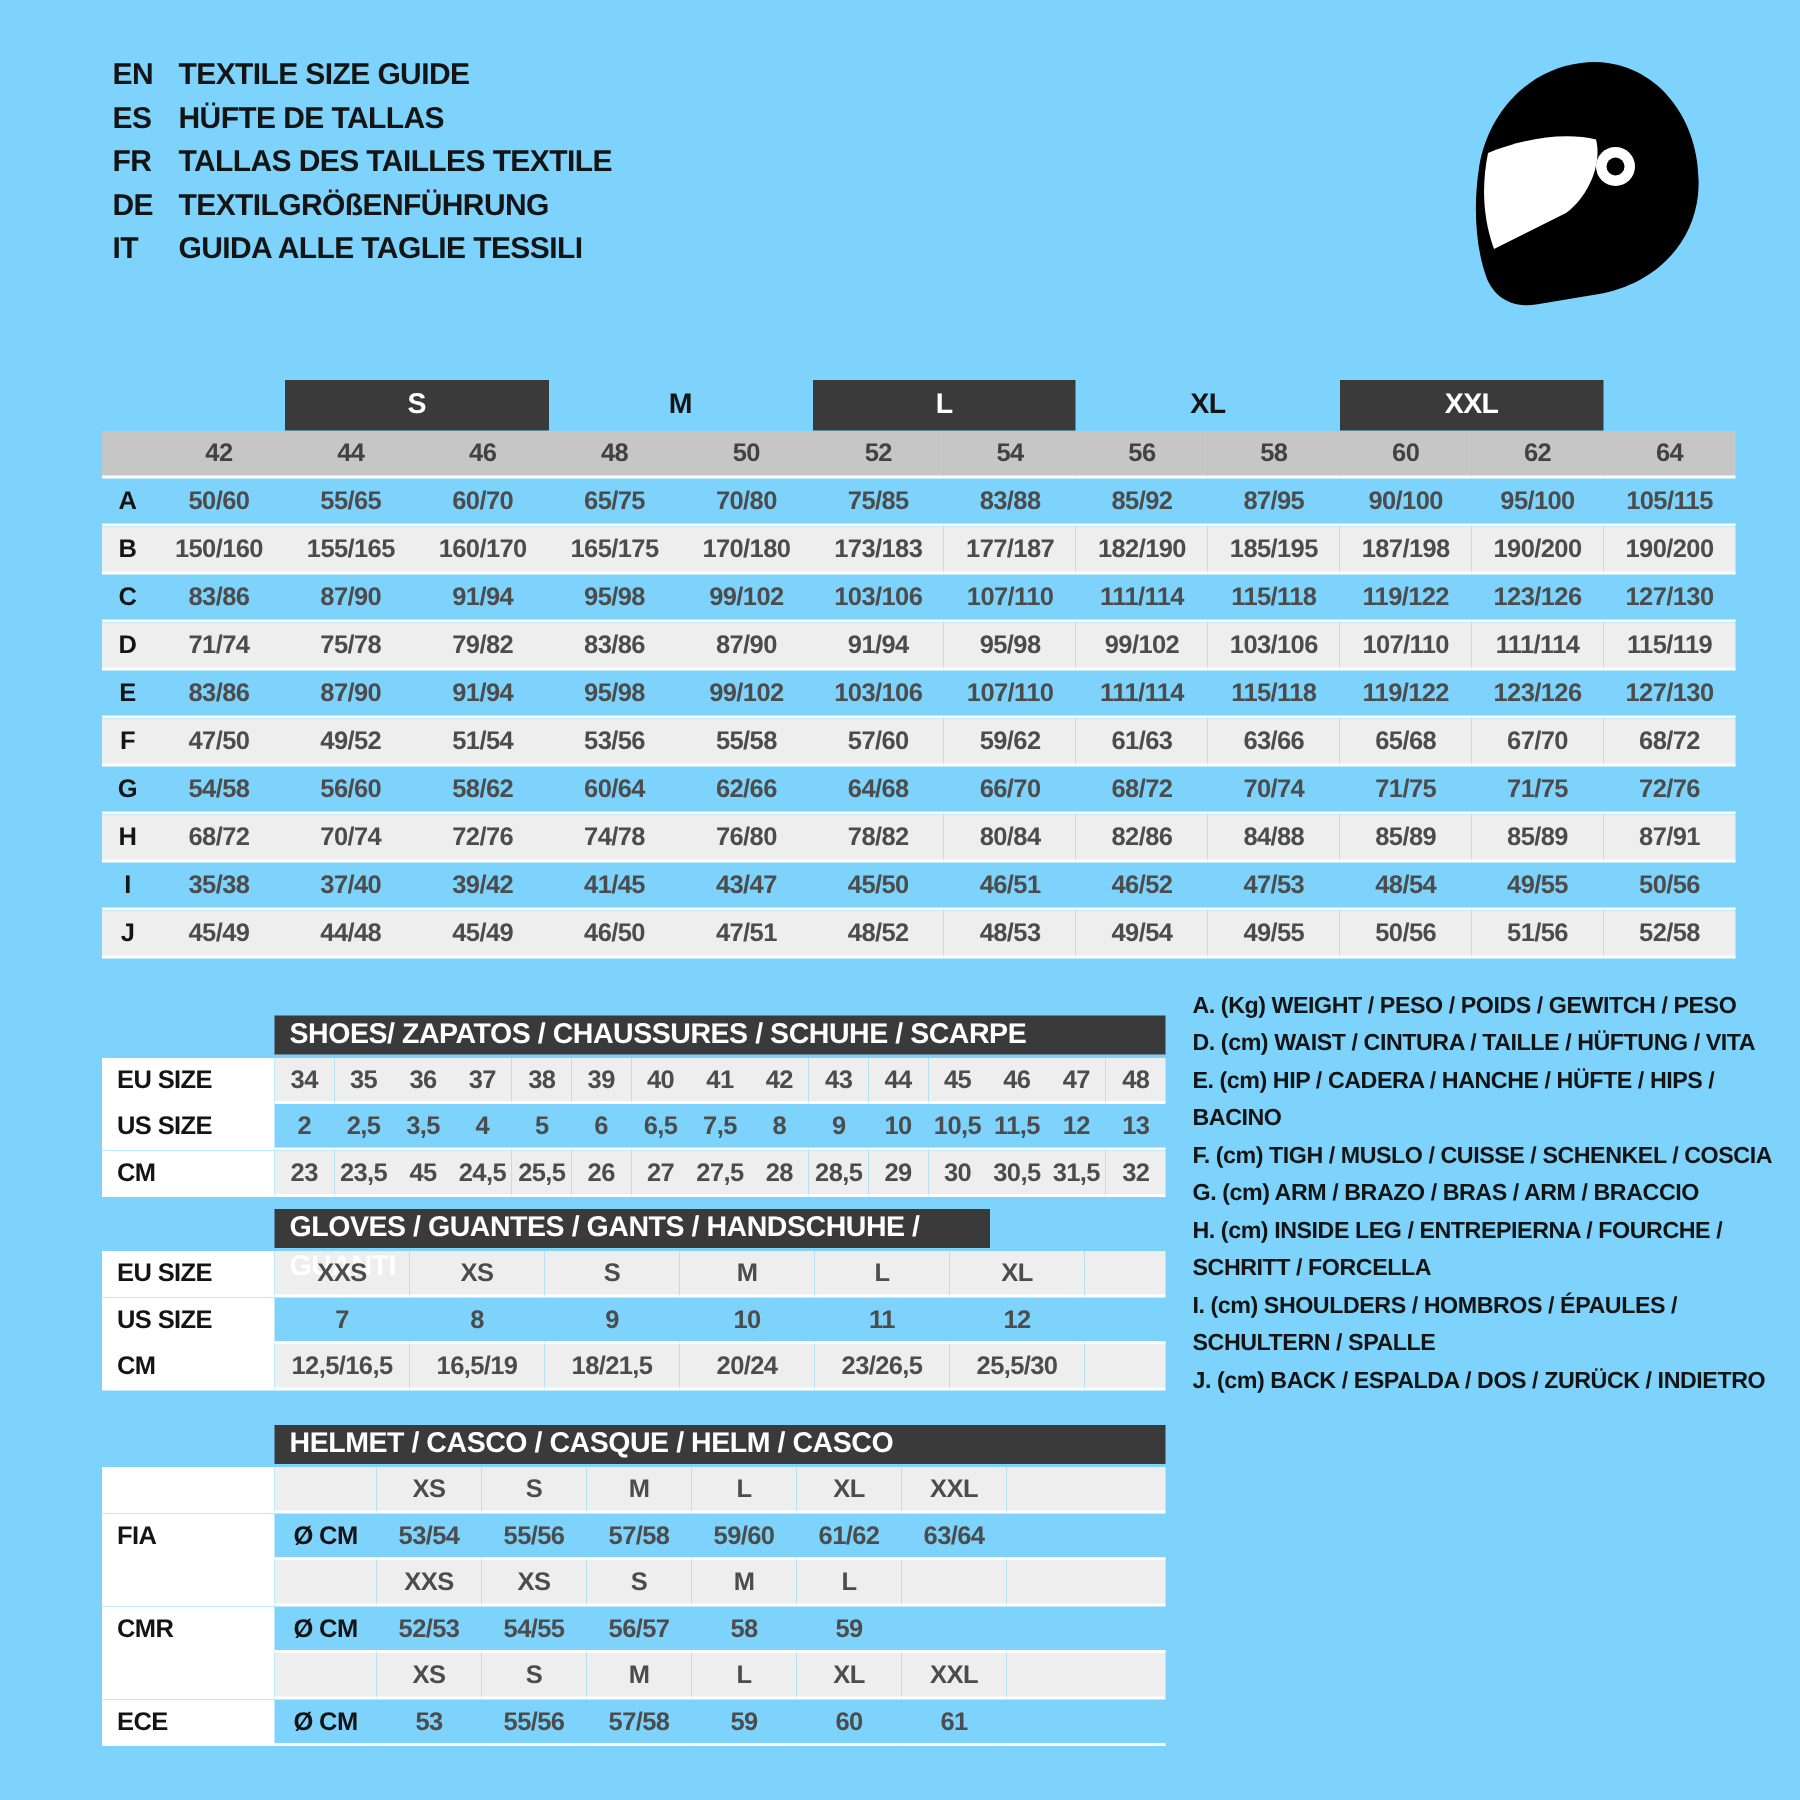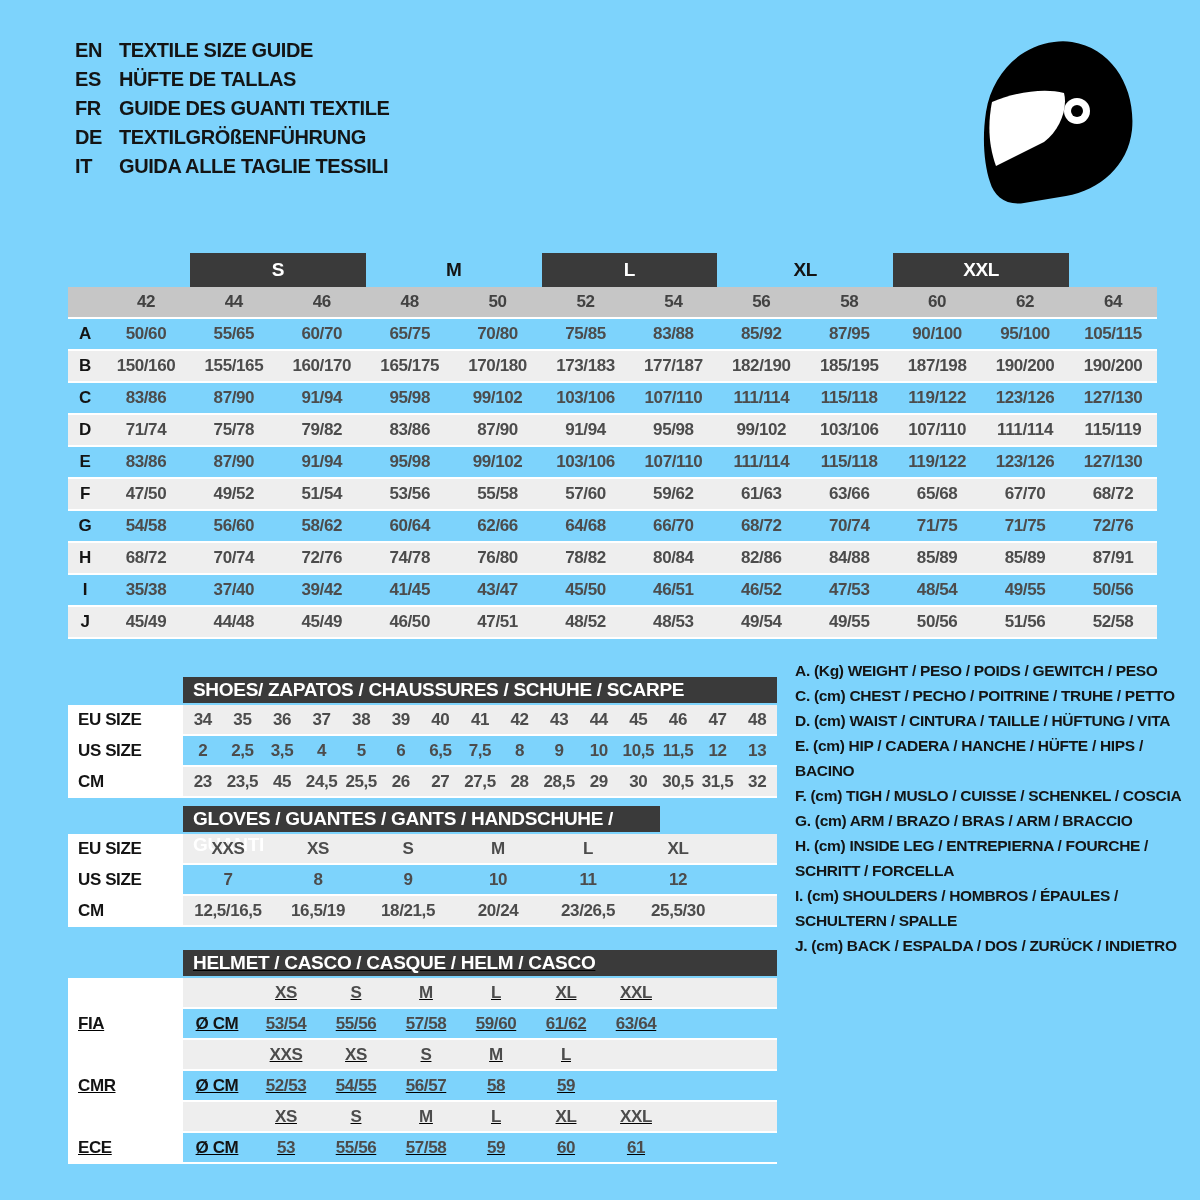--- a/index.html
+++ b/index.html
@@ -38,21 +38,21 @@
   .main-table tbody td { height:30px; font-size:17px; color:var(--text-values);
     border-bottom:2px solid #fff; }
   .main-table tbody td.rowlab { color:var(--text-primary); }
   .main-table tbody tr.stripe td { background:var(--row-stripe); }
   .main-table tbody tr.stripe td.rowlab { background:var(--row-stripe); }
 
   
   .sec { position:absolute; left:68px; width:709px; }
   #sec-shoes  { top:677px; }
   #sec-gloves { top:806px; }
-  #sec-helmet { top:950px;text-decoration:underline; }
+  #sec-helmet { top:950px; }
   .sec-header {
     margin-left:115px; margin-bottom:2px; height:26px; background:var(--header-box);
     color:#fff; font-weight:bold; font-size:19px; line-height:26px;
     padding-left:10px; box-sizing:border-box; letter-spacing:-0.3px;
   }
   #sec-gloves .sec-header { width:477px; }
   .strip-table { border-collapse:collapse; table-layout:fixed; width:709px;
     font-weight:bold; letter-spacing:-0.4px; }
   .strip-table td { height:29px; text-align:center; font-size:17px;
     color:var(--text-values); border-bottom:2px solid #fff; padding:0; overflow:hidden; }
@@ -76,21 +76,21 @@
       <div class="lang-row">
         <span class="lang-code">EN</span>
         <span class="lang-label">TEXTILE SIZE GUIDE</span>
       </div>
       <div class="lang-row">
         <span class="lang-code">ES</span>
         <span class="lang-label">HÜFTE DE TALLAS</span>
       </div>
       <div class="lang-row">
         <span class="lang-code">FR</span>
-        <span class="lang-label">GUIDE DES GUANTI TEXTILE</span>
+        <span class="lang-label">TALLAS DES TAILLES TEXTILE</span>
       </div>
       <div class="lang-row">
         <span class="lang-code">DE</span>
         <span class="lang-label">TEXTILGRÖßENFÜHRUNG</span>
       </div>
       <div class="lang-row">
         <span class="lang-code">IT</span>
         <span class="lang-label">GUIDA ALLE TAGLIE TESSILI</span>
       </div>
     </div>
@@ -510,21 +510,20 @@
             <td>60</td>
             <td>61</td>
             <td class="fill"></td>
           </tr>
         </tbody>
     </table>
   </div>
 
   <div class="legend">
       <div class="legend-item">A. (Kg) WEIGHT / PESO / POIDS / GEWITCH / PESO</div>
-      <div class="legend-item">C. (cm) CHEST / PECHO / POITRINE / TRUHE / PETTO</div>
       <div class="legend-item">D. (cm) WAIST / CINTURA / TAILLE / HÜFTUNG / VITA</div>
       <div class="legend-item">E. (cm) HIP / CADERA / HANCHE / HÜFTE / HIPS /  BACINO</div>
       <div class="legend-item">F. (cm) TIGH / MUSLO / CUISSE / SCHENKEL / COSCIA</div>
       <div class="legend-item">G. (cm) ARM  / BRAZO / BRAS / ARM / BRACCIO</div>
       <div class="legend-item">H. (cm) INSIDE LEG / ENTREPIERNA / FOURCHE /
 SCHRITT / FORCELLA</div>
       <div class="legend-item">I.  (cm) SHOULDERS / HOMBROS / ÉPAULES /
 SCHULTERN / SPALLE</div>
       <div class="legend-item">J. (cm) BACK / ESPALDA / DOS / ZURÜCK / INDIETRO</div>
     </div>

